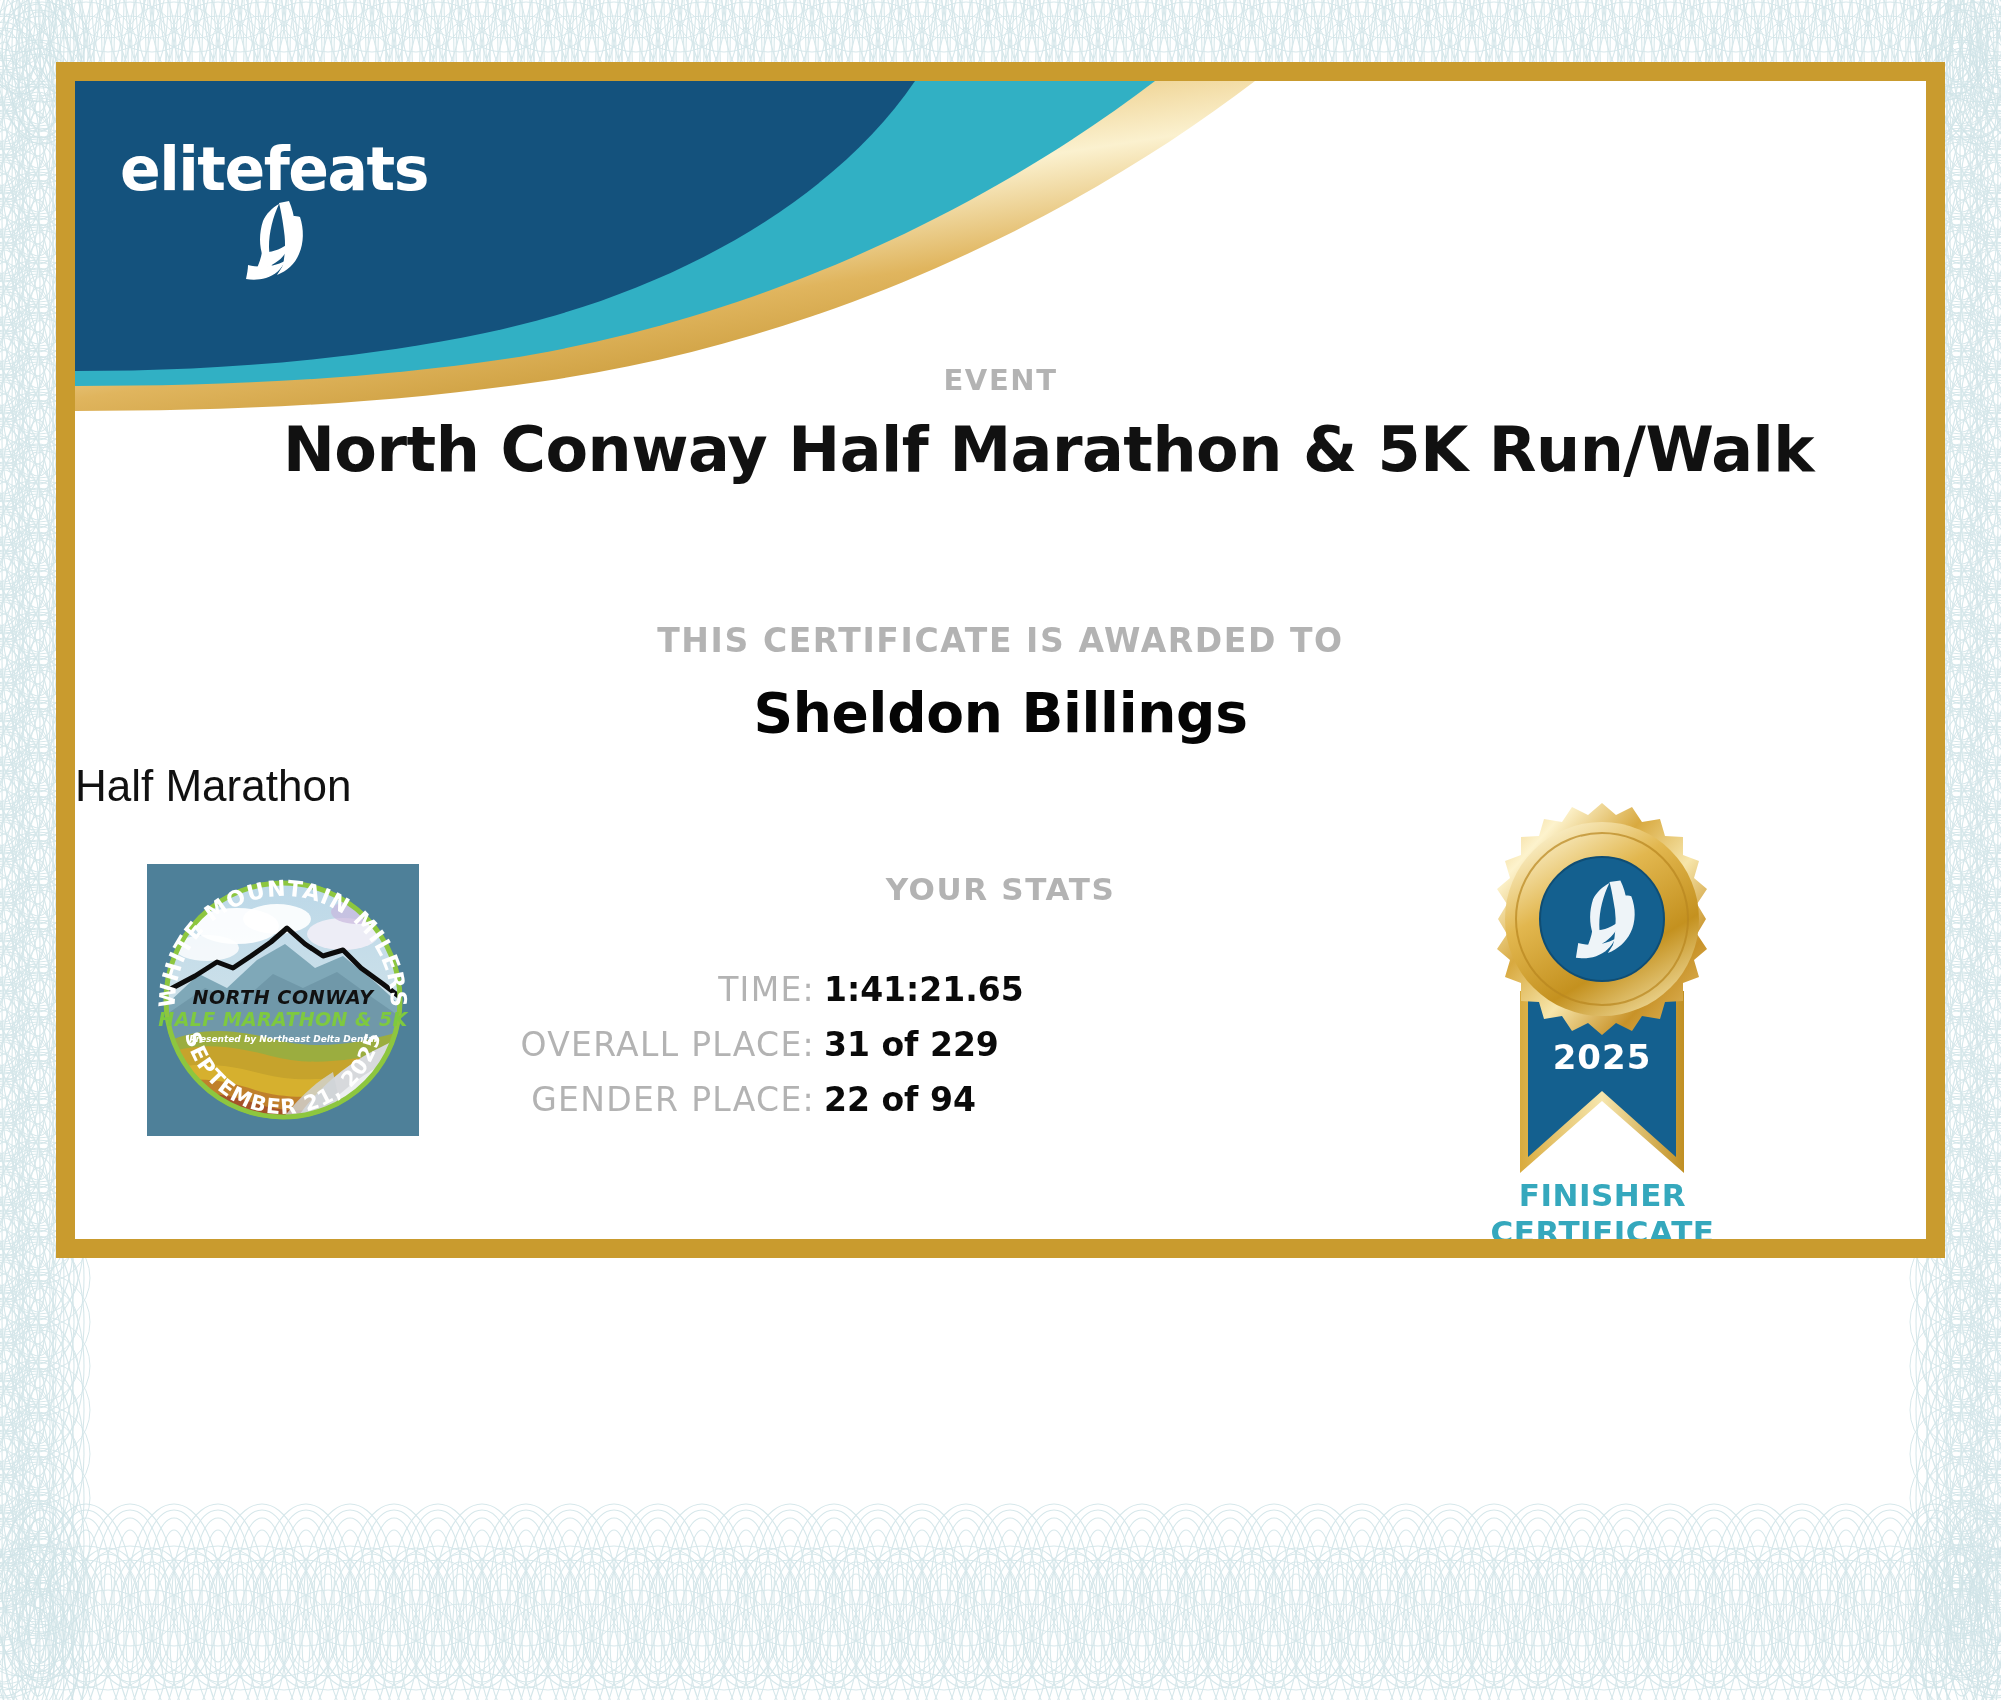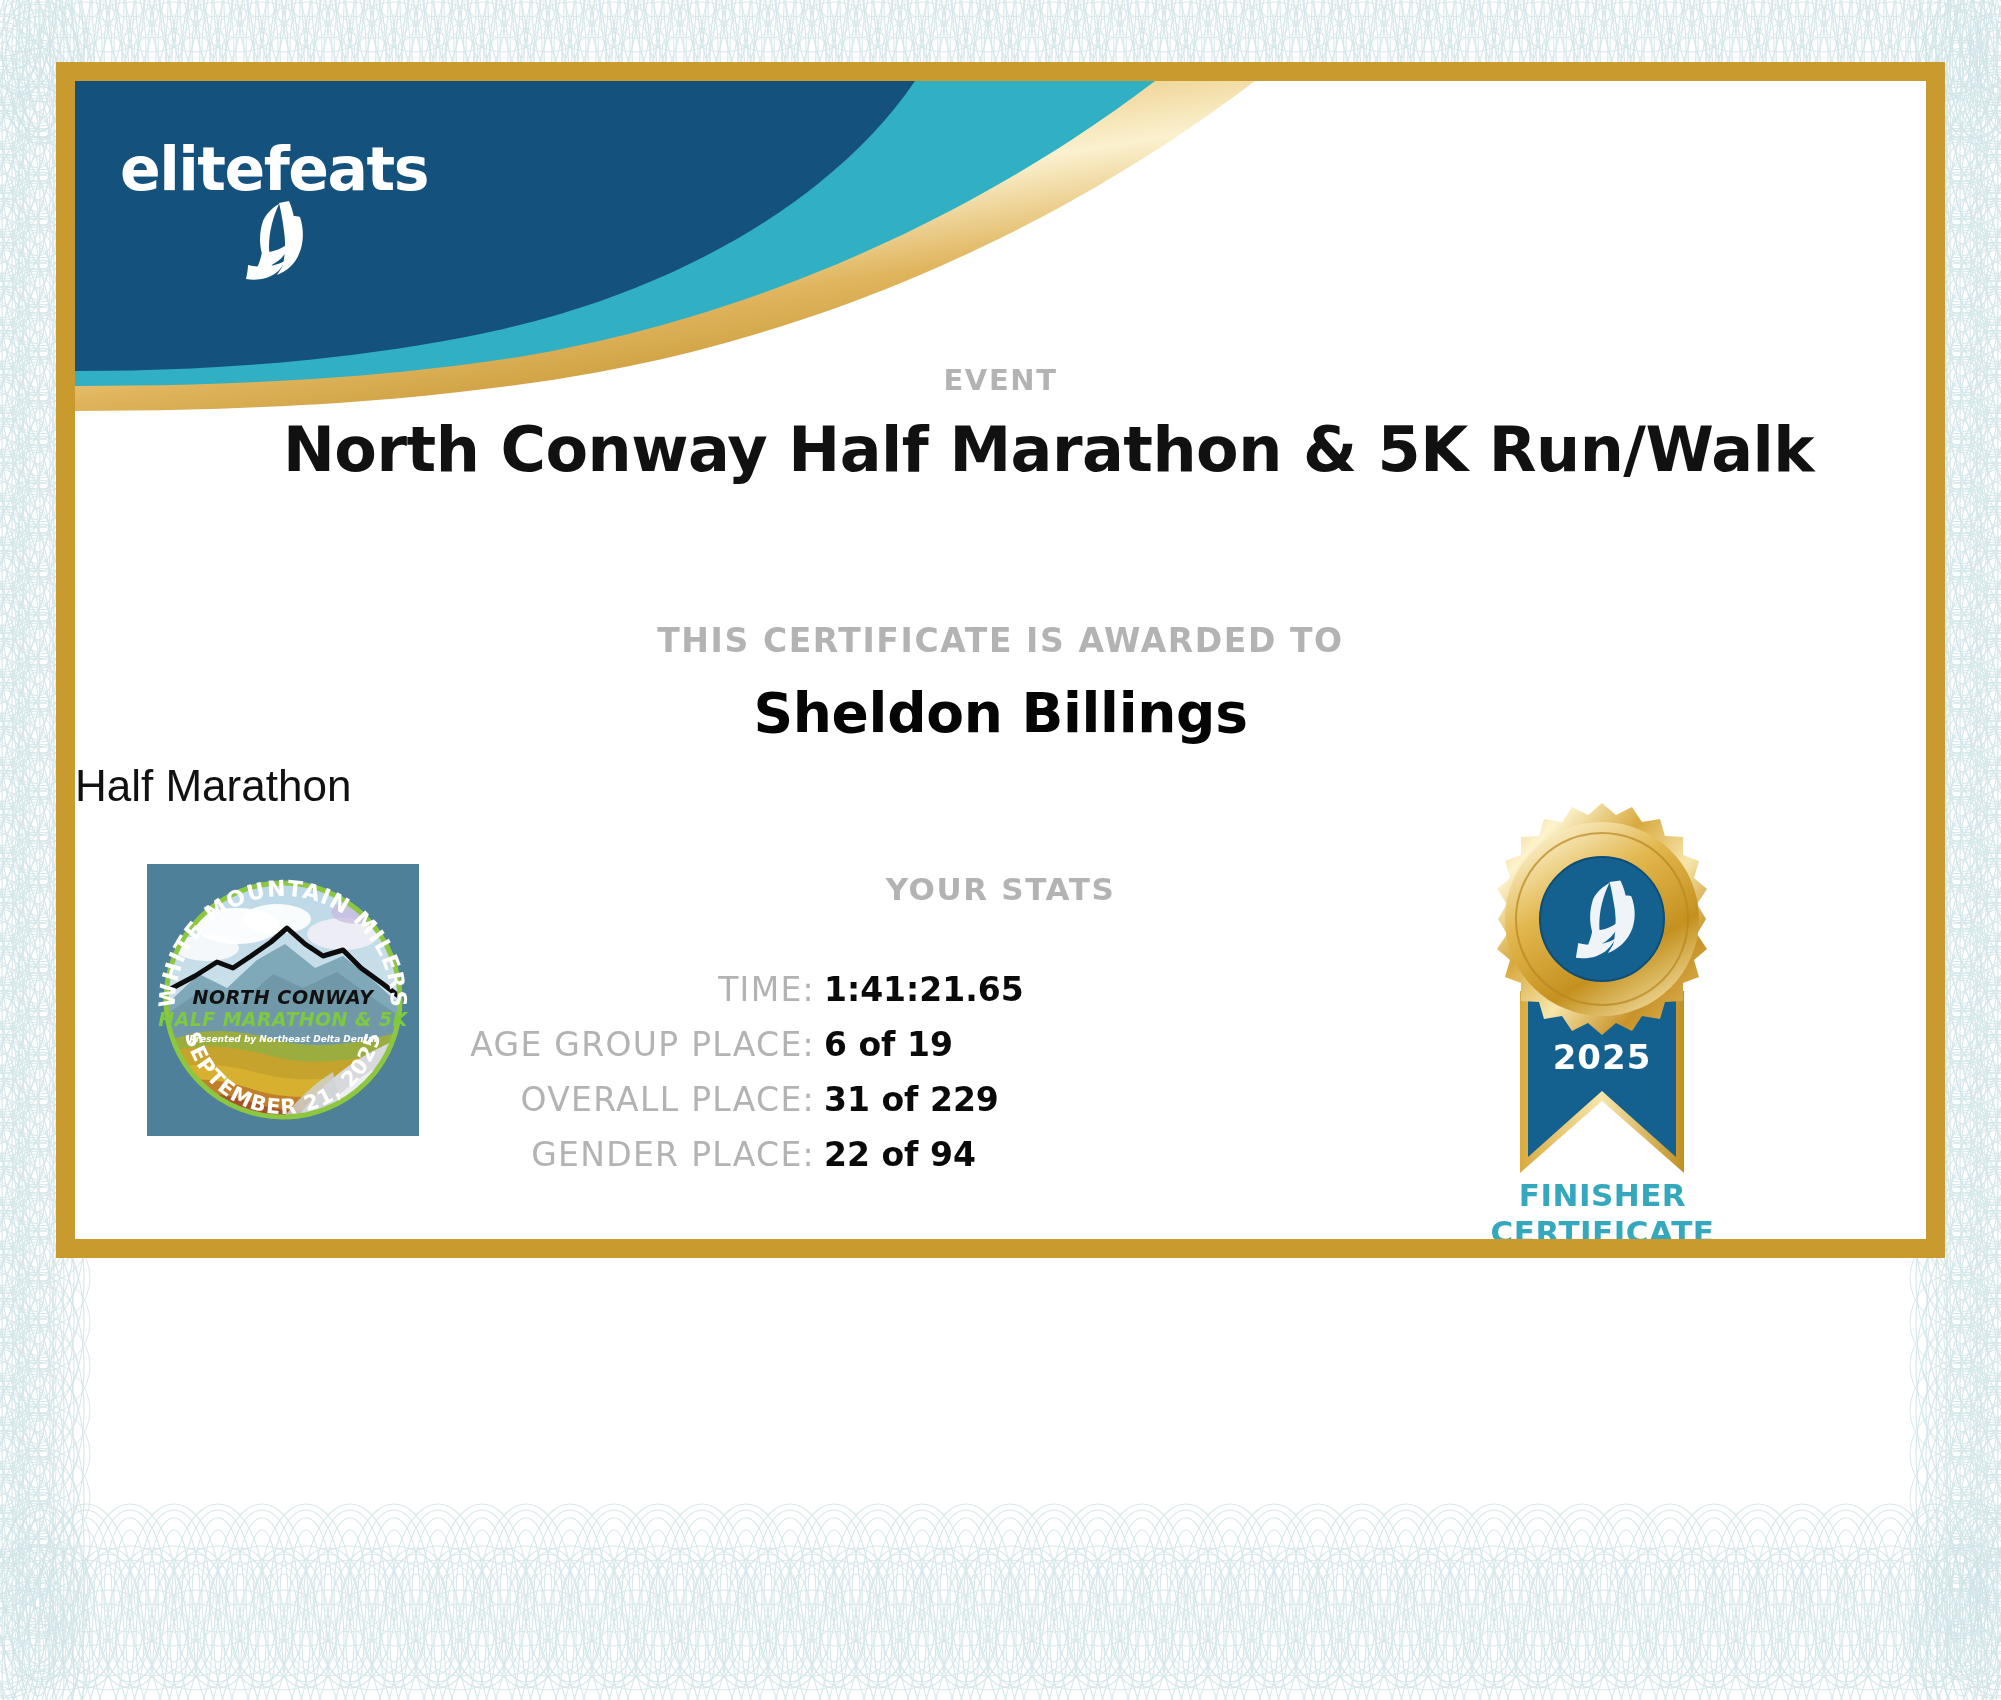--- a/index.html
+++ b/index.html
@@ -420,24 +420,20 @@
 
         <div class="stats-label label-muted">YOUR STATS</div>
 
         <table class="stats-table">
           <tbody>
             <tr>
               <td class="stat-key">TIME:</td>
               <td class="stat-val">1:41:21.65</td>
             </tr>
             <tr>
-              <td class="stat-key">AGE GROUP PLACE:</td>
-              <td class="stat-val">6 of 19</td>
-            </tr>
-            <tr>
               <td class="stat-key">OVERALL PLACE:</td>
               <td class="stat-val">31 of 229</td>
             </tr>
             <tr>
               <td class="stat-key">GENDER PLACE:</td>
               <td class="stat-val">22 of 94</td>
             </tr>
           </tbody>
         </table>
 

